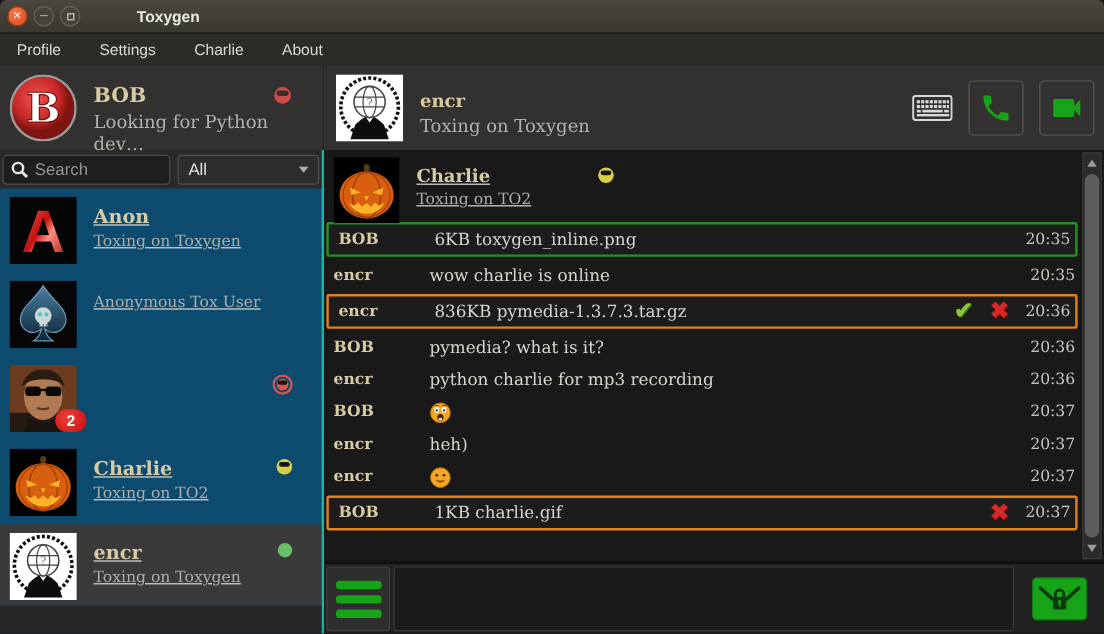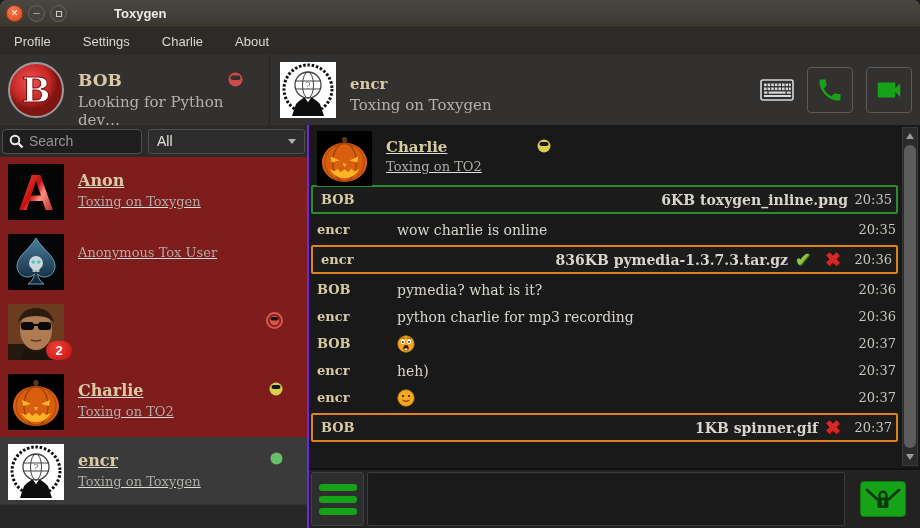--- a/index.html
+++ b/index.html
@@ -33,21 +33,21 @@
 
   .peerbox .spacer { flex:1; }
   .callbtn { width:46px; height:46px; border:1px solid #5a5a5a; border-radius:4px; background:#333130;
              display:flex; align-items:center; justify-content:center; margin-left:13px; cursor:pointer; }
   .kbicon { margin-left:12px; display:flex; align-items:center; }
 
   
   .main { height:403px; display:flex; }
 
   
-  .sidebar { width:309px; flex:none; background:#7f1d1d; border-right:2px solid #6d28d9; display:flex; flex-direction:column; }
+  .sidebar { width:270px; flex:none; background:#0c4a6e; border-right:2px solid #14b8a6; display:flex; flex-direction:column; }
   .searchrow { height:32px; background:#2b2a29; display:flex; align-items:center; padding:0 2px; gap:6px; flex:none; }
   .searchbox { width:140px; height:25px; background:#1e1e1e; border:1px solid #4f4f4f; border-radius:4px;
                display:flex; align-items:center; padding:0 6px; gap:5px; }
   .searchbox input { background:transparent; border:none; outline:none; color:#d8d4cc; font-size:14px; width:100px; }
   .searchbox input::placeholder { color:#979390; }
   .filterbox { flex:1; height:25px; background:#2d2d2d; border:1px solid #4f4f4f; border-radius:3px;
                display:flex; align-items:center; padding:0 8px; color:#e4e0d8; font-size:14px; cursor:pointer; }
   .caret { margin-left:auto; width:0; height:0; border-left:4px solid transparent; border-right:4px solid transparent;
            border-top:5px solid #b3afa7; }
 
@@ -70,21 +70,21 @@
   .chatpeer .cname { font-size:15px; }
   .chatpeer .cstatus { font-size:13px; margin-top:3px; }
   .chatpeer .statusicon { position:absolute; left:228px; top:14px; }
 
   .msg { display:flex; align-items:center; height:27px; padding:0 4px 0 8px;
          font-family:"DejaVu Serif","Liberation Serif",serif; }
   .msg .sender { width:80px; flex:none; font-weight:bold; font-size:13px; color:#d8cba4; }
   .msg .body { flex:1; font-size:14px; color:#d9d5cd; }
   .msg .time { flex:none; width:44px; text-align:right; font-size:13px; color:#c9c5bd; }
   .msg.transfer { border:2px solid; border-radius:2px; margin:2px 2px; height:29px; background:#1c1c1c; }
-  .msg.transfer .body { text-align:right;font-weight:bold; }
+  .msg.transfer .body { text-align:left; }
   .msg.transfer.done { border-color:#2a8c2a; }
   .msg.transfer.pending { border-color:#e0821e; }
   .tfbtn { flex:none; width:30px; text-align:center; font-size:19px; font-weight:bold; cursor:pointer; line-height:1; }
   .tfbtn.accept { color:#8cc63e; text-shadow:1px 1px 0 #3f6d12; }
   .tfbtn.decline { color:#d62828; text-shadow:1px 1px 0 #6d0e0e; }
   .emoji { display:inline-block; vertical-align:middle; }
 
   
   .vscroll { position:absolute; top:2px; right:2px; bottom:2px; width:16px; background:#2b2b2b; border:1px solid #383838; }
   .varrow { position:absolute; left:0; width:14px; height:14px; display:flex; align-items:center; justify-content:center; }
@@ -418,21 +418,21 @@
             <circle cx="6" cy="7" r="1.1" fill="#3a2000"></circle>
               <circle cx="12" cy="7" r="1.1" fill="#3a2000"></circle>
             <path d="M4.5 10.5 Q9 15.5 13.5 10.5 Q9 12.8 4.5 10.5 Z" fill="#7a3c00"></path>
           </svg>
         </span>
         <span class="time">20:37</span>
       </div>
 
       <div class="msg transfer pending">
         <span class="sender">BOB</span>
-        <span class="body">1KB spinner.gif</span>
+        <span class="body">1KB charlie.gif</span>
         <span class="tfbtn decline">✖</span>
         <span class="time">20:37</span>
       </div>
 
       <div class="vscroll">
         <div class="varrow up">
             <div class="tri-up"></div>
           </div>
         <div class="vthumb"></div>
         <div class="varrow down">

